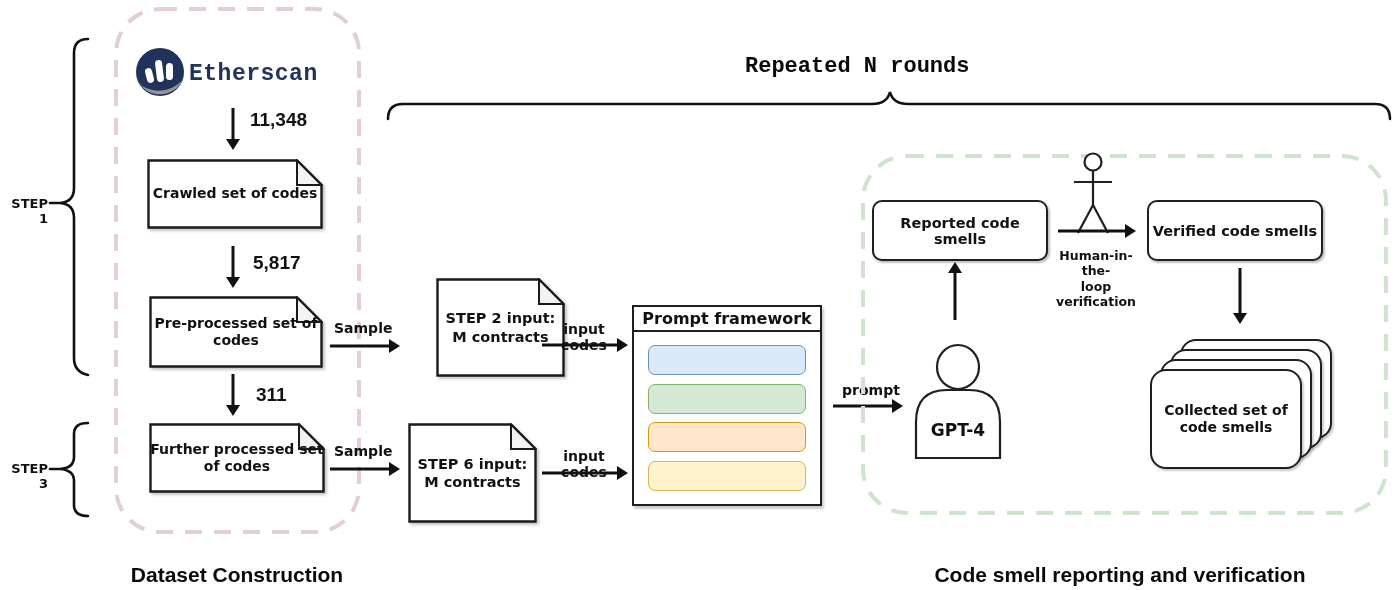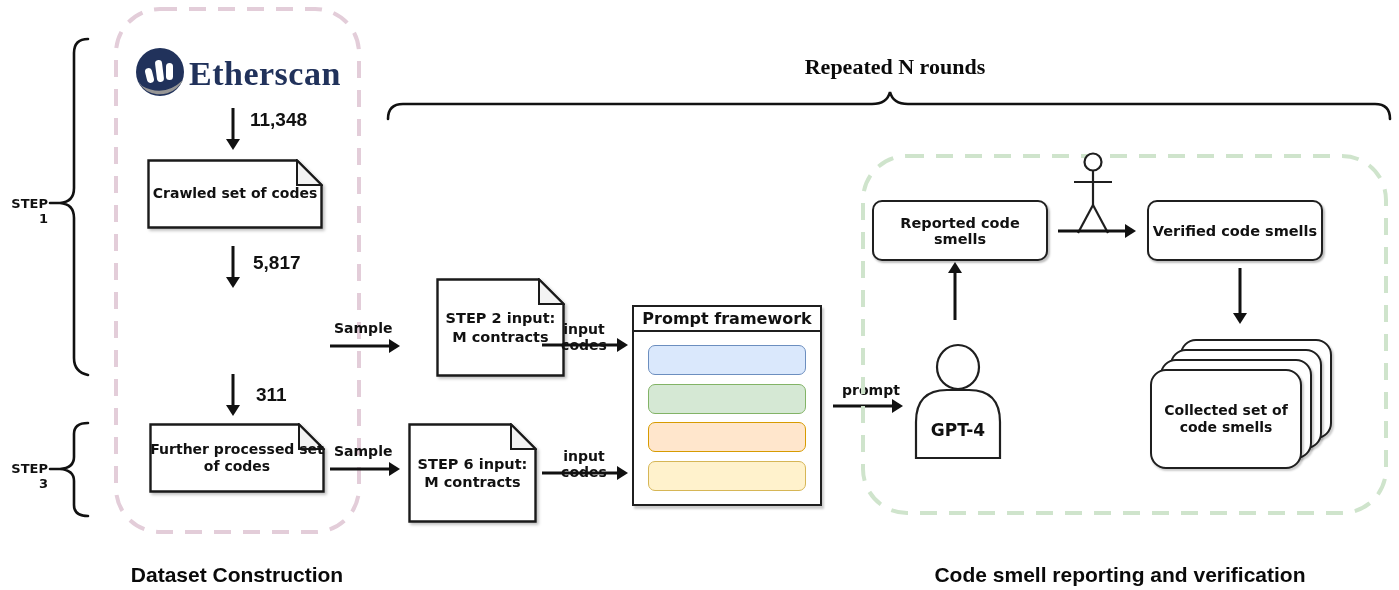--- a/index.html
+++ b/index.html
@@ -4,22 +4,22 @@
 <style>
   html,body{margin:0;padding:0;background:#fff;}
   #canvas{position:relative;width:1399px;height:590px;background:#fff;overflow:hidden;
           font-family:"DejaVu Sans",sans-serif;color:#111;}
   .abs{position:absolute;}
   .ml{white-space:pre-line;}
 
   
   .big-title{position:absolute;font-family:"Liberation Sans",sans-serif;font-weight:bold;
              font-size:21px;text-align:center;color:#0a0a0a;}
-  .brace-title{position:absolute;font-family:Liberation Serif, serif;font-weight:bold;
-             font-size:22px;text-align:center;color:#0a0a0a;}
+  .brace-title{position:absolute;font-family:Liberation Mono, monospace;font-weight:bold;
+             font-size:22px;text-align:left;color:#0a0a0a;}
 
   
   .count{position:absolute;font-family:"Liberation Sans",sans-serif;font-weight:bold;font-size:19px;}
 
   
   .flow-label{position:absolute;font-weight:bold;font-size:14px;text-align:center;}
 
   
   .step-label{position:absolute;font-weight:bold;font-size:13px;text-align:right;}
 
@@ -57,21 +57,21 @@
   .arr-up .head{position:absolute;top:0;left:50%;transform:translateX(-50%);width:0;height:0;
         border-left:7px solid transparent;border-right:7px solid transparent;border-bottom:11px solid #111;}
   .arr-h{position:absolute;height:14px;}
   .arr-h .shaft{position:absolute;top:50%;transform:translateY(-50%);left:0;right:10px;height:3px;background:#111;}
   .arr-h .head{position:absolute;right:0;top:50%;transform:translateY(-50%);width:0;height:0;
         border-top:7px solid transparent;border-bottom:7px solid transparent;border-left:11px solid #111;}
 
   
   #etherscan-logo{position:absolute;left:134px;top:44px;width:216px;height:58px;display:flex;
         align-items:center;}
-  #etherscan-text{font-family:Liberation Serif, serif;font-weight:bold;font-size:34px;letter-spacing:.5px;
+  #etherscan-text{font-family:Liberation Mono, monospace;font-weight:bold;font-size:23px;letter-spacing:.5px;
         margin-left:3px;margin-top:2px;}
 
   .gpt-label{position:absolute;font-weight:bold;font-size:17px;text-align:center;}
   .human-label{position:absolute;font-weight:bold;font-size:12.5px;text-align:center;line-height:1.22;}
 </style>
 </head>
 <body>
 
 <div id="canvas">
 
@@ -108,20 +108,28 @@
     </svg>
     <div class="doc-label">Crawled set of codes</div>
   </div>
 
   <div class="arr-v arr-down" style="left:226px;top:246px;height:42px;">
     <div class="shaft"></div>
       <div class="head"></div>
   </div>
   <div class="count" style="left:253px;top:252px;">5,817</div>
 
+  <div class="doc" style="left:149px;top:296px;width:174px;height:72px;">
+    <svg width="174" height="72">
+      <path d="M1.5,1.5 H148 L172.5,26 V70.5 H1.5 Z" fill="#fff" stroke="#1a1a1a" stroke-width="2.4"></path>
+      <path d="M148,1.5 V26 H172.5 Z" fill="#f3f3f3" stroke="#1a1a1a" stroke-width="2"></path>
+    </svg>
+    <div class="doc-label ml">Pre-processed set of
+codes</div>
+  </div>
 
   <div class="arr-v arr-down" style="left:226px;top:374px;height:42px;">
     <div class="shaft"></div>
       <div class="head"></div>
   </div>
   <div class="count" style="left:256px;top:384px;">311</div>
 
   <div class="doc" style="left:149px;top:423px;width:176px;height:70px;">
     <svg width="176" height="70">
       <path d="M1.5,1.5 H150 L174.5,26 V68.5 H1.5 Z" fill="#fff" stroke="#1a1a1a" stroke-width="2.4"></path>
@@ -223,20 +231,23 @@
     <line x1="23" y1="18.5" x2="23" y2="53" stroke="#1f1f1f" stroke-width="2.2"></line>
     <line x1="4" y1="30" x2="42" y2="30" stroke="#1f1f1f" stroke-width="2.2"></line>
     <line x1="23" y1="53" x2="8" y2="81" stroke="#1f1f1f" stroke-width="2.2"></line>
     <line x1="23" y1="53" x2="38" y2="81" stroke="#1f1f1f" stroke-width="2.2"></line>
   </svg>
 
   <div class="arr-h" style="left:1058px;top:224px;width:78px;">
     <div class="shaft"></div>
       <div class="head"></div>
   </div>
+  <div class="human-label ml" style="left:1050px;top:248px;width:92px;">Human-in-the-
+loop
+verification</div>
 
   <div class="rbox" style="left:1147px;top:200px;width:172px;height:57px;">Verified code smells</div>
 
   <div class="arr-v arr-down" style="left:1233px;top:268px;height:56px;">
     <div class="shaft"></div>
       <div class="head"></div>
   </div>
 
   <div class="ccard" style="left:1180px;top:339px;"></div>
   <div class="ccard" style="left:1170px;top:349px;"></div>

